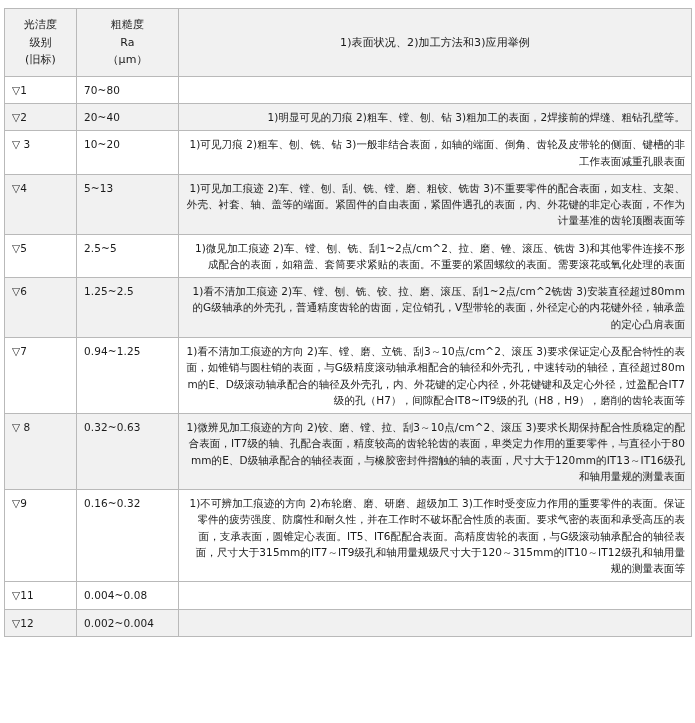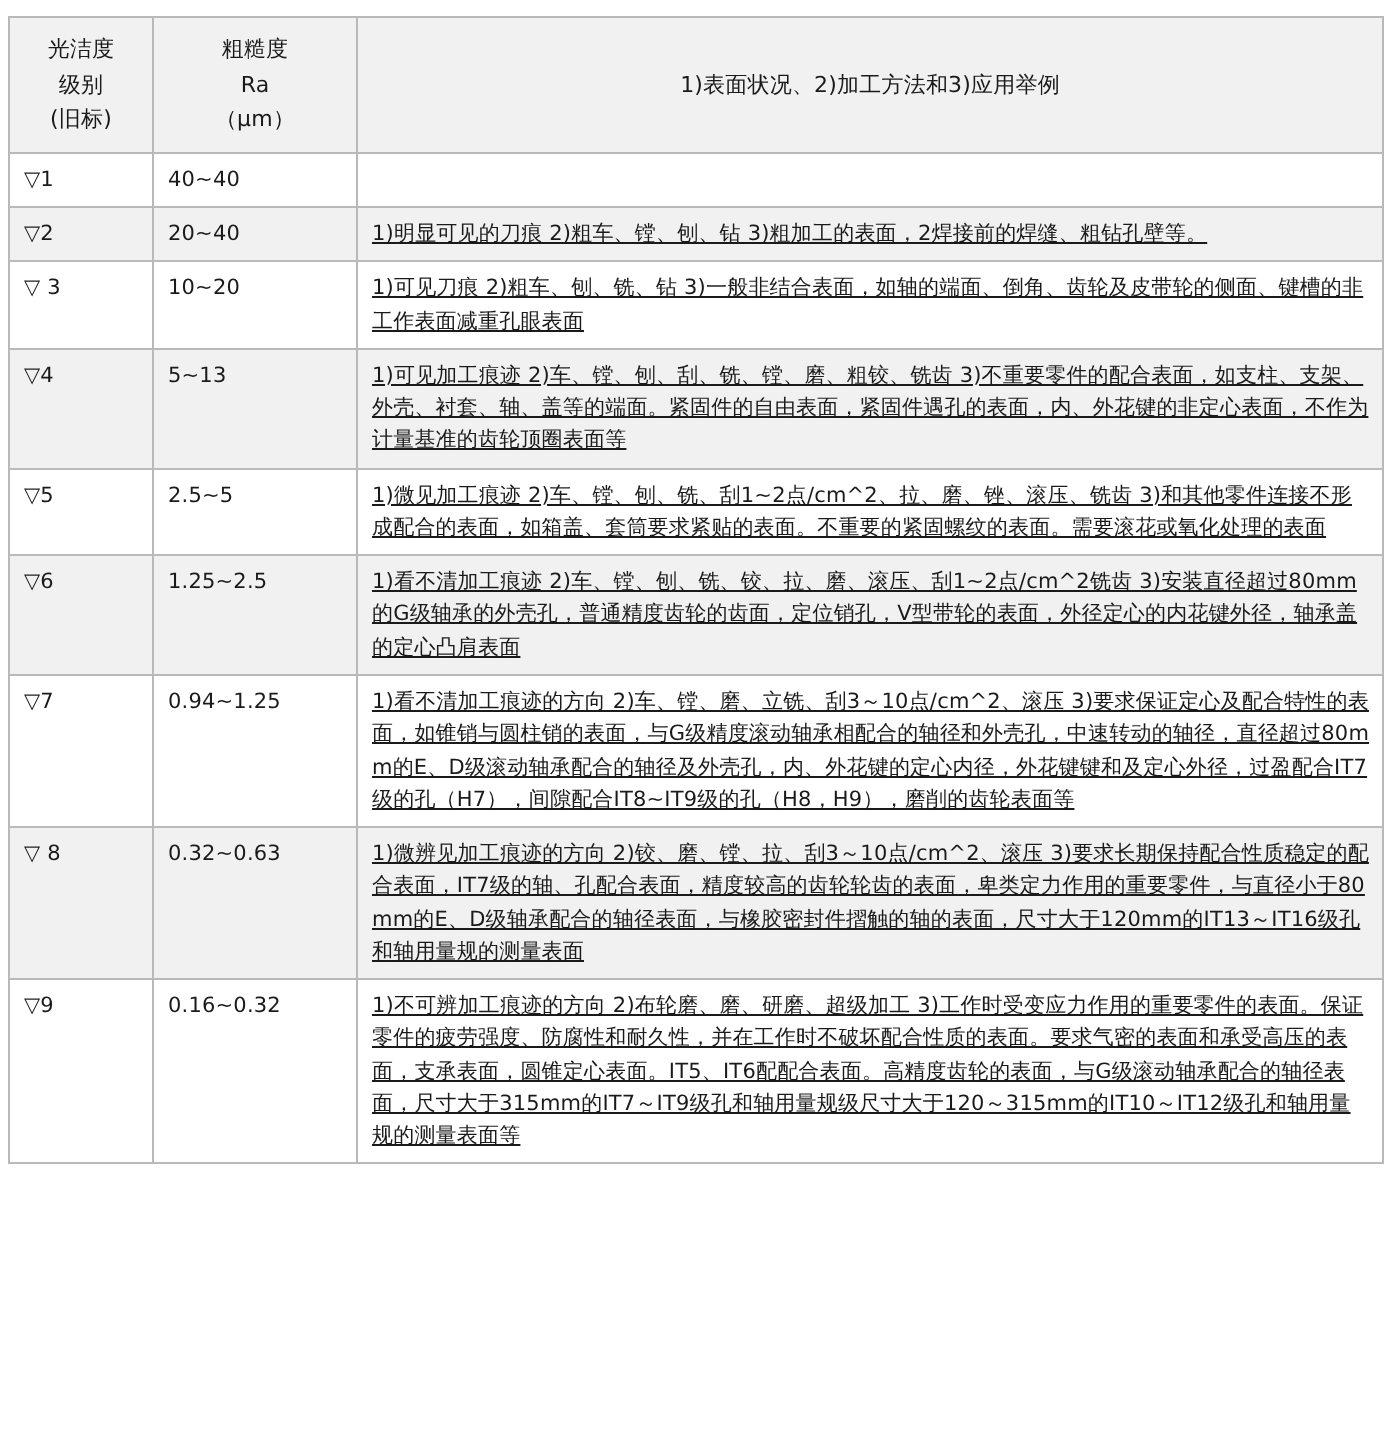--- a/index.html
+++ b/index.html
@@ -63,24 +63,23 @@
     padding-left: 10px;
     padding-top: 6px;
   }
   td.ra {
     text-align: left;
     white-space: nowrap;
     padding-left: 9px;
     padding-top: 6px;
   }
   td.desc {
-    text-align: left;
+    text-align: right;
     padding-top: 6px;
     word-break: break-all;
-    text-decoration: underline;
   }
   .hdr-line { display: block; }
 </style>
 </head>
 <body>
 
 <div class="sheet">
   <table class="spec">
     <colgroup>
       <col class="c1">
@@ -98,21 +97,21 @@
           <span class="hdr-line">粗糙度</span>
           <span class="hdr-line">Ra</span>
           <span class="hdr-line">（μm）</span>
         </th>
         <th class="hdr-desc">1)表面状况、2)加工方法和3)应用举例</th>
       </tr>
     </thead>
     <tbody>
       <tr class="plain">
         <td class="grade">▽1</td>
-        <td class="ra">40~40</td>
+        <td class="ra">70~80</td>
         <td class="desc"></td>
       </tr>
       <tr class="shaded">
         <td class="grade">▽2</td>
         <td class="ra">20~40</td>
         <td class="desc">1)明显可见的刀痕 2)粗车、镗、刨、钻 3)粗加工的表面，2焊接前的焊缝、粗钻孔壁等。</td>
       </tr>
       <tr class="plain">
         <td class="grade">▽ 3</td>
         <td class="ra">10~20</td>
@@ -141,16 +140,26 @@
       <tr class="shaded">
         <td class="grade">▽ 8</td>
         <td class="ra">0.32~0.63</td>
         <td class="desc">1)微辨见加工痕迹的方向 2)铰、磨、镗、拉、刮3～10点/cm^2、滚压 3)要求长期保持配合性质稳定的配合表面，IT7级的轴、孔配合表面，精度较高的齿轮轮齿的表面，卑类定力作用的重要零件，与直径小于80mm的E、D级轴承配合的轴径表面，与橡胶密封件摺触的轴的表面，尺寸大于120mm的IT13～IT16级孔和轴用量规的测量表面</td>
       </tr>
       <tr class="plain">
         <td class="grade">▽9</td>
         <td class="ra">0.16~0.32</td>
         <td class="desc">1)不可辨加工痕迹的方向 2)布轮磨、磨、研磨、超级加工 3)工作时受变应力作用的重要零件的表面。保证零件的疲劳强度、防腐性和耐久性，并在工作时不破坏配合性质的表面。要求气密的表面和承受高压的表面，支承表面，圆锥定心表面。IT5、IT6配配合表面。高精度齿轮的表面，与G级滚动轴承配合的轴径表面，尺寸大于315mm的IT7～IT9级孔和轴用量规级尺寸大于120～315mm的IT10～IT12级孔和轴用量规的测量表面等</td>
       </tr>
+      <tr class="plain">
+        <td class="grade">▽11</td>
+        <td class="ra">0.004~0.08</td>
+        <td class="desc"></td>
+      </tr>
+      <tr class="shaded">
+        <td class="grade">▽12</td>
+        <td class="ra">0.002~0.004</td>
+        <td class="desc"></td>
+      </tr>
 
     </tbody>
   </table>
 </div>
 
 </body></html>

